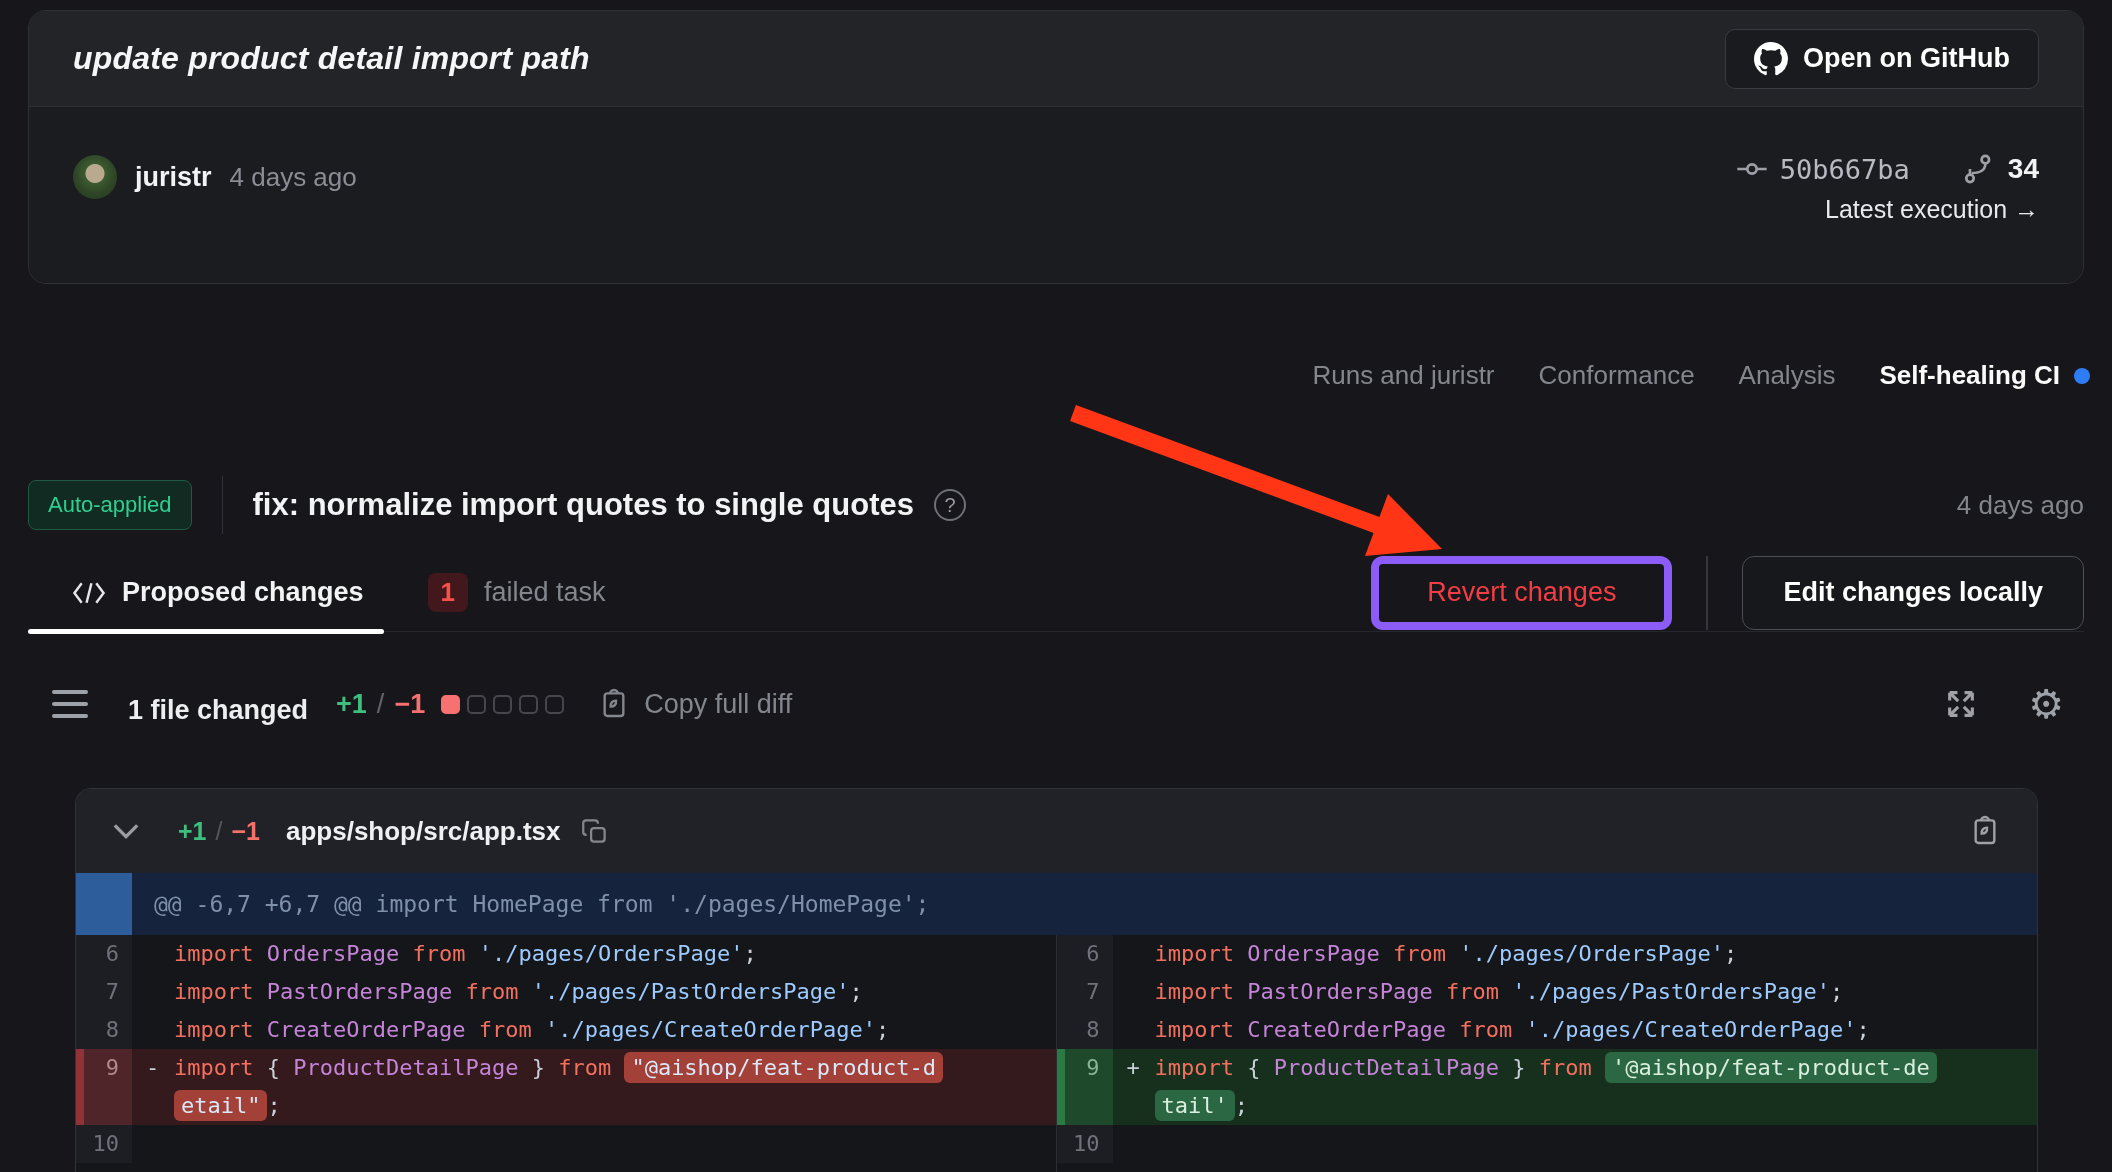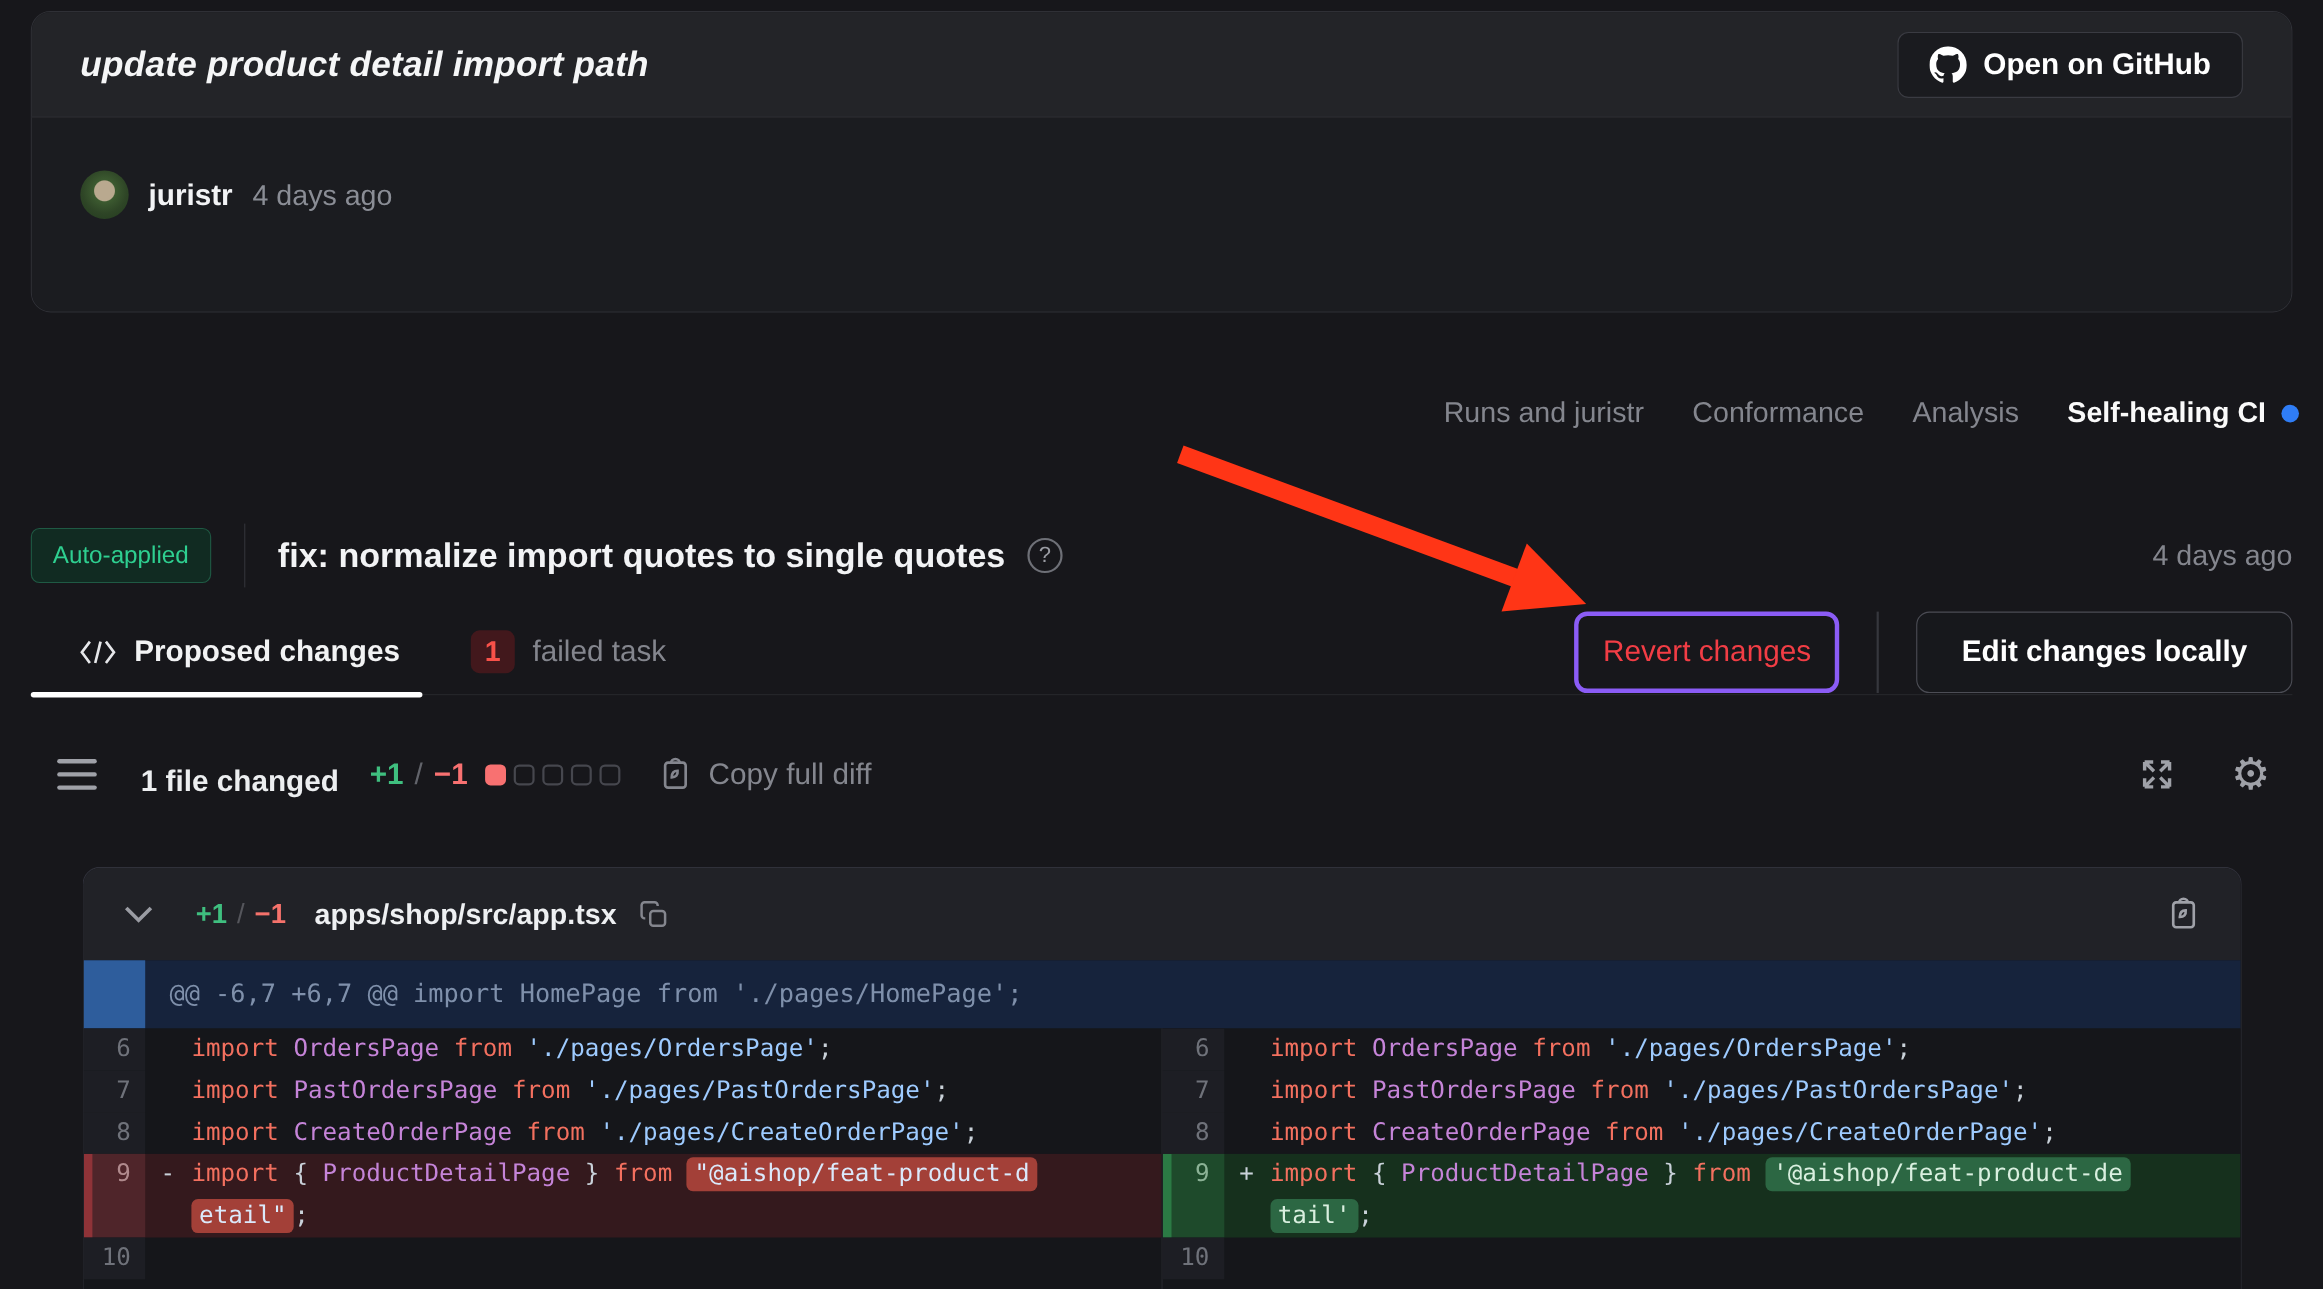--- a/index.html
+++ b/index.html
@@ -58,21 +58,21 @@
   .tab-proposed .tab-label { font-size:27px; font-weight:600; color:#f2f3f4; }
   .tab.active::after { content:""; position:absolute; left:0; right:0; bottom:-3px; height:5px;
     background:#ffffff; border-radius:3px; }
   .tab-failed { margin-left:24px; padding:0 20px; }
   .fail-count { font-size:26px; font-weight:600; color:#f85149; background:#42181c;
     border-radius:8px; padding:4px 13px; }
   .tab-failed .tab-label, .tab-review .tab-label { font-size:27px; color:#84868e; }
   .tab-review { margin-left:28px; padding:0 20px; }
   .tab-review svg { width:30px; height:30px; stroke:#84868e; stroke-width:1.8; fill:none; }
   .actions { margin-left:auto; display:flex; align-items:center; }
-  .btn-revert { height:74px; padding:0 22px; border:4px solid #8b5cf6; color:#f23d45;
+  .btn-revert { height:74px; padding:0 48px; border:8px solid #8b5cf6; color:#f23d45;
     background:transparent; border-radius:12px; font-size:27px; font-weight:500;
     font-family:inherit; cursor:pointer; }
   .actions-sep { width:2px; height:74px; background:#36373d; margin:0 34px; }
   .btn-edit { height:74px; padding:0 40px; border:1px solid #4c4d55; color:#ffffff;
     background:#17181c; border-radius:12px; font-size:27px; font-weight:600;
     font-family:inherit; cursor:pointer; }
 
   
   .diff-toolbar { position:absolute; left:28px; right:28px; top:672px; height:64px;
     display:flex; align-items:center; }
@@ -142,20 +142,42 @@
         </svg>
       <span>Open on GitHub</span>
     </button>
   </div>
   <div class="top-card-body">
     <div class="author">
       <div class="avatar"></div>
       <span class="author-name">juristr</span>
       <span class="author-time">4 days ago</span>
     </div>
+    <div class="commit-block">
+      <div class="commit-row">
+        <span class="commit-hash">
+          <svg viewBox="0 0 24 24" fill="none" stroke-width="2">
+              <circle cx="12" cy="12" r="3.5"></circle>
+              <line x1="1" y1="12" x2="8" y2="12"></line>
+              <line x1="16" y1="12" x2="23" y2="12"></line>
+            </svg>
+          <span>50b667ba</span>
+        </span>
+        <span class="branch">
+          <svg viewBox="0 0 24 24" fill="none" stroke-width="2">
+              <circle cx="17.5" cy="5" r="2.8"></circle>
+              <circle cx="6" cy="19" r="2.8"></circle>
+              <path d="M17.5 8c0 5-4.5 7-10 7"></path>
+              <path d="M6 16v-4"></path>
+            </svg>
+          <span>34</span>
+        </span>
+      </div>
+      <div class="latest-exec">Latest execution →</div>
+    </div>
   </div>
 </div>
 
 <div class="nav-row">
   <span class="nav-item">Runs and juristr</span>
   <span class="nav-item">Conformance</span>
   <span class="nav-item">Analysis</span>
   <span class="nav-item active">
     <span>Self-healing CI</span>
     <span class="nav-dot"></span>

